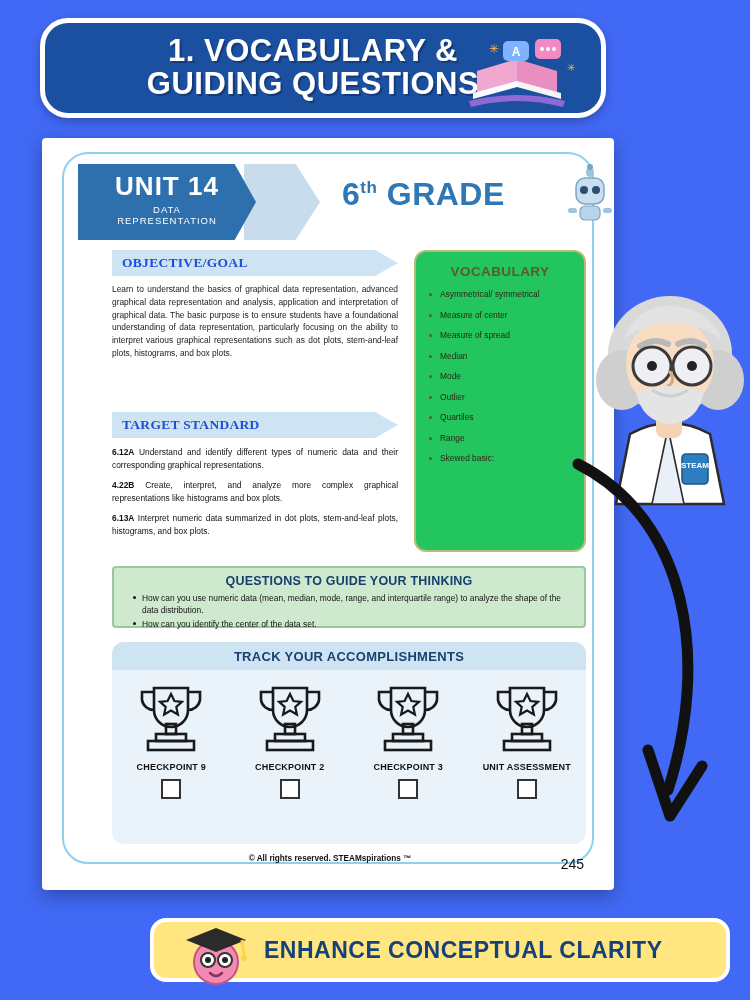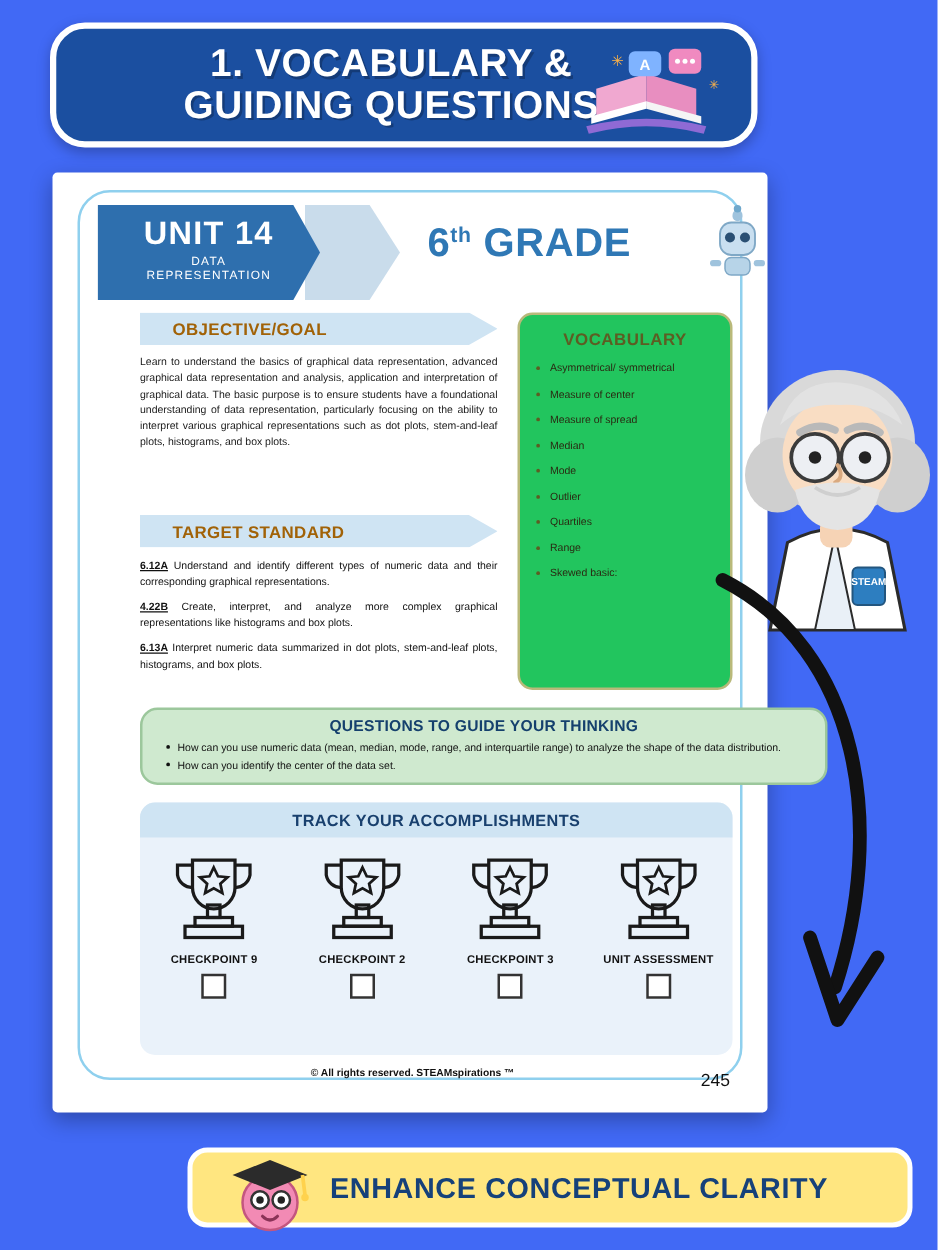--- a/index.html
+++ b/index.html
@@ -62,29 +62,29 @@
   .robot{ position:absolute; left:500px; top:8px; width:52px; height:66px; }
 
   
   .obj-box{ position:absolute; left:48px; top:96px; width:286px; }
   .banner-lbl{
     position:relative; height:26px; background:#cfe4f3;
     clip-path:polygon(0 0, 92% 0, 100% 50%, 92% 100%, 0 100%);
     display:flex; align-items:center;
   }
   .banner-lbl span{
-    font-size:13.5px; font-weight:bold; color:#a16207; padding-left:26px; letter-spacing:.3px;
+    font-size:13.5px; font-weight:bold; color:#1d4ed8; padding-left:10px; letter-spacing:.3px;font-family:Liberation Serif, serif;
   }
   .obj-text{
     font-size:8.4px; line-height:1.52; color:#1a1a1a; text-align:justify;
     margin-top:7px;
   }
   .std-box{ position:absolute; left:48px; top:258px; width:286px; }
   .std-item{ font-size:8.4px; line-height:1.5; color:#111; text-align:justify; margin-top:8px;}
-  .std-item b{ font-weight:bold;text-decoration:underline; }
+  .std-item b{ font-weight:bold; }
 
   
   .vocab{
     position:absolute; left:350px; top:96px; width:172px; height:302px;
     background:#22c55e; border:2px solid #b9b97a; border-radius:12px;
   }
   .vocab h3{
     margin:12px 0 10px 0; text-align:center; font-size:13.5px; color:#5d5d23;
     font-weight:bold; letter-spacing:.4px;
   }
@@ -92,22 +92,22 @@
   .vocab li{
     font-size:8.4px; color:#2a2a12; margin-bottom:10.5px; position:relative;
   }
   .vocab li:before{
     content:""; position:absolute; left:-11px; top:4px; width:3px; height:3px;
     background:#5d5d23; border-radius:50%;
   }
 
   
   .q-box{
-    position:absolute; left:48px; top:412px; width:550px; height:62px;
-    background:#cfe9cf; border:2px solid #9cc79c; border-radius:14px;
+    position:absolute; left:48px; top:412px; width:474px; height:62px;
+    background:#cfe9cf; border:2px solid #9cc79c; border-radius:4px;
   }
   .q-box h3{
     margin:6px 0 4px 0; text-align:center; font-size:12.5px; color:#15406d;
     font-weight:bold; letter-spacing:.2px;
   }
   .q-box ul{ margin:0; padding:0 14px 0 28px; list-style:none; }
   .q-box li{ font-size:8.4px; color:#111; line-height:1.45; position:relative; margin-bottom:2px;}
   .q-box li:before{
     content:""; position:absolute; left:-9px; top:4px; width:3px; height:3px;
     background:#111; border-radius:50%;

